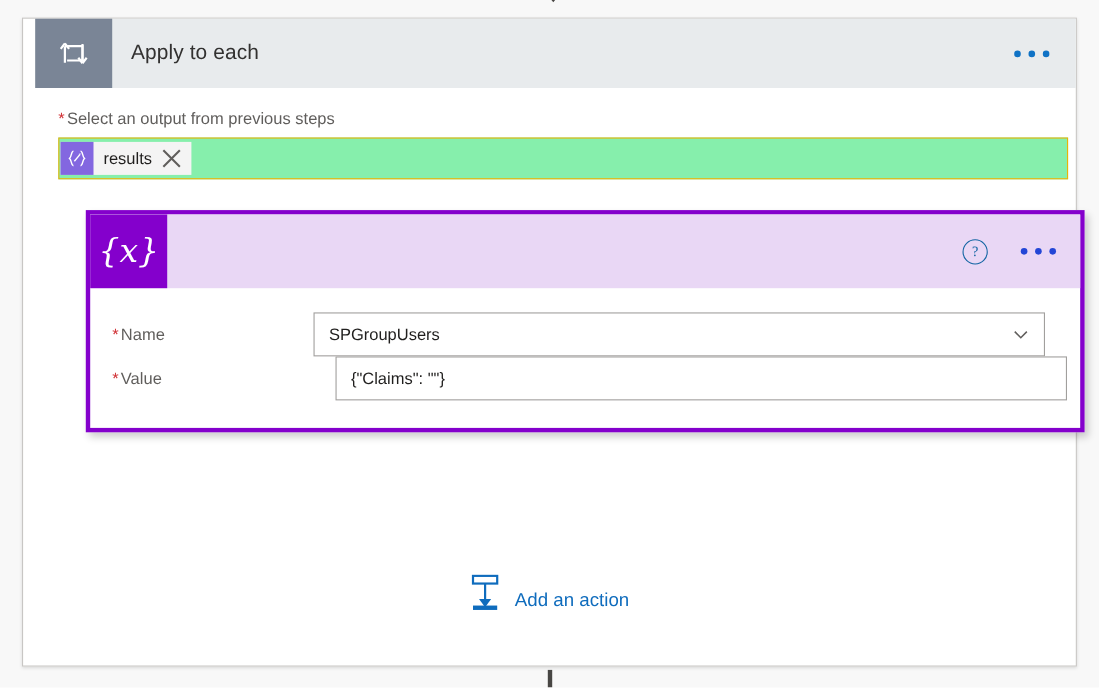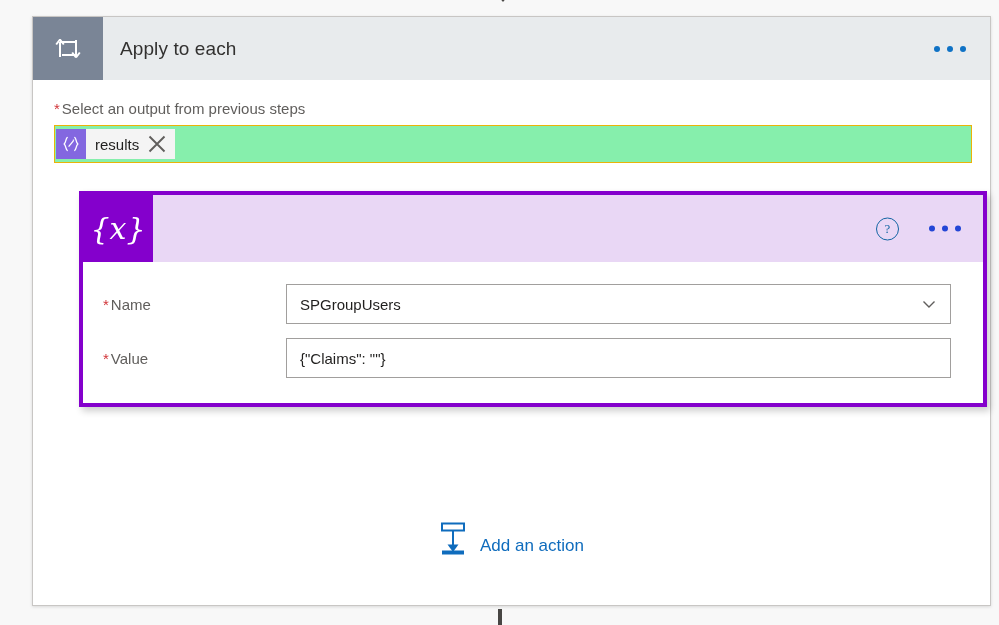--- a/index.html
+++ b/index.html
@@ -48,28 +48,29 @@
     left: 498px;
     top: 0;
     width: 4px;
     height: 16px;
     background: #484644;
   }
 
   
   .scope-card {
     position: absolute;
-    left: 32px;
+    left: 20px;
     top: 16px;
     width: 959px;
     height: 590px;
     background: #ffffff;
     border: 1px solid #c8c6c4;
     box-sizing: border-box;
     box-shadow: 0 1px 3px rgba(0,0,0,0.13);
+    padding-left: 11px;
   }
 
   .scope-header {
     position: relative;
     height: 63px;
     background: #e8ebed;
     display: flex;
     align-items: center;
   }
   .scope-icon-box {
@@ -236,23 +237,23 @@
     border-radius: 50%;
     background: #2346d6;
   }
 
   .action-body {
     padding: 22px 0 25px 0;
   }
   .param-row {
     display: flex;
     align-items: center;
-    margin-bottom: 14px;
-  }
-  .param-row:last-child { margin-bottom: 0; }
+    margin-bottom: 0;
+  }
+  .param-row:last-child { margin-bottom: 0; gap: 20px; }
   .param-label {
     width: 203px;
     padding-left: 20px;
     box-sizing: border-box;
     font-size: 15px;
     color: #605e5c;
     white-space: nowrap;
     flex: 0 0 auto;
   }
   .param-control {

